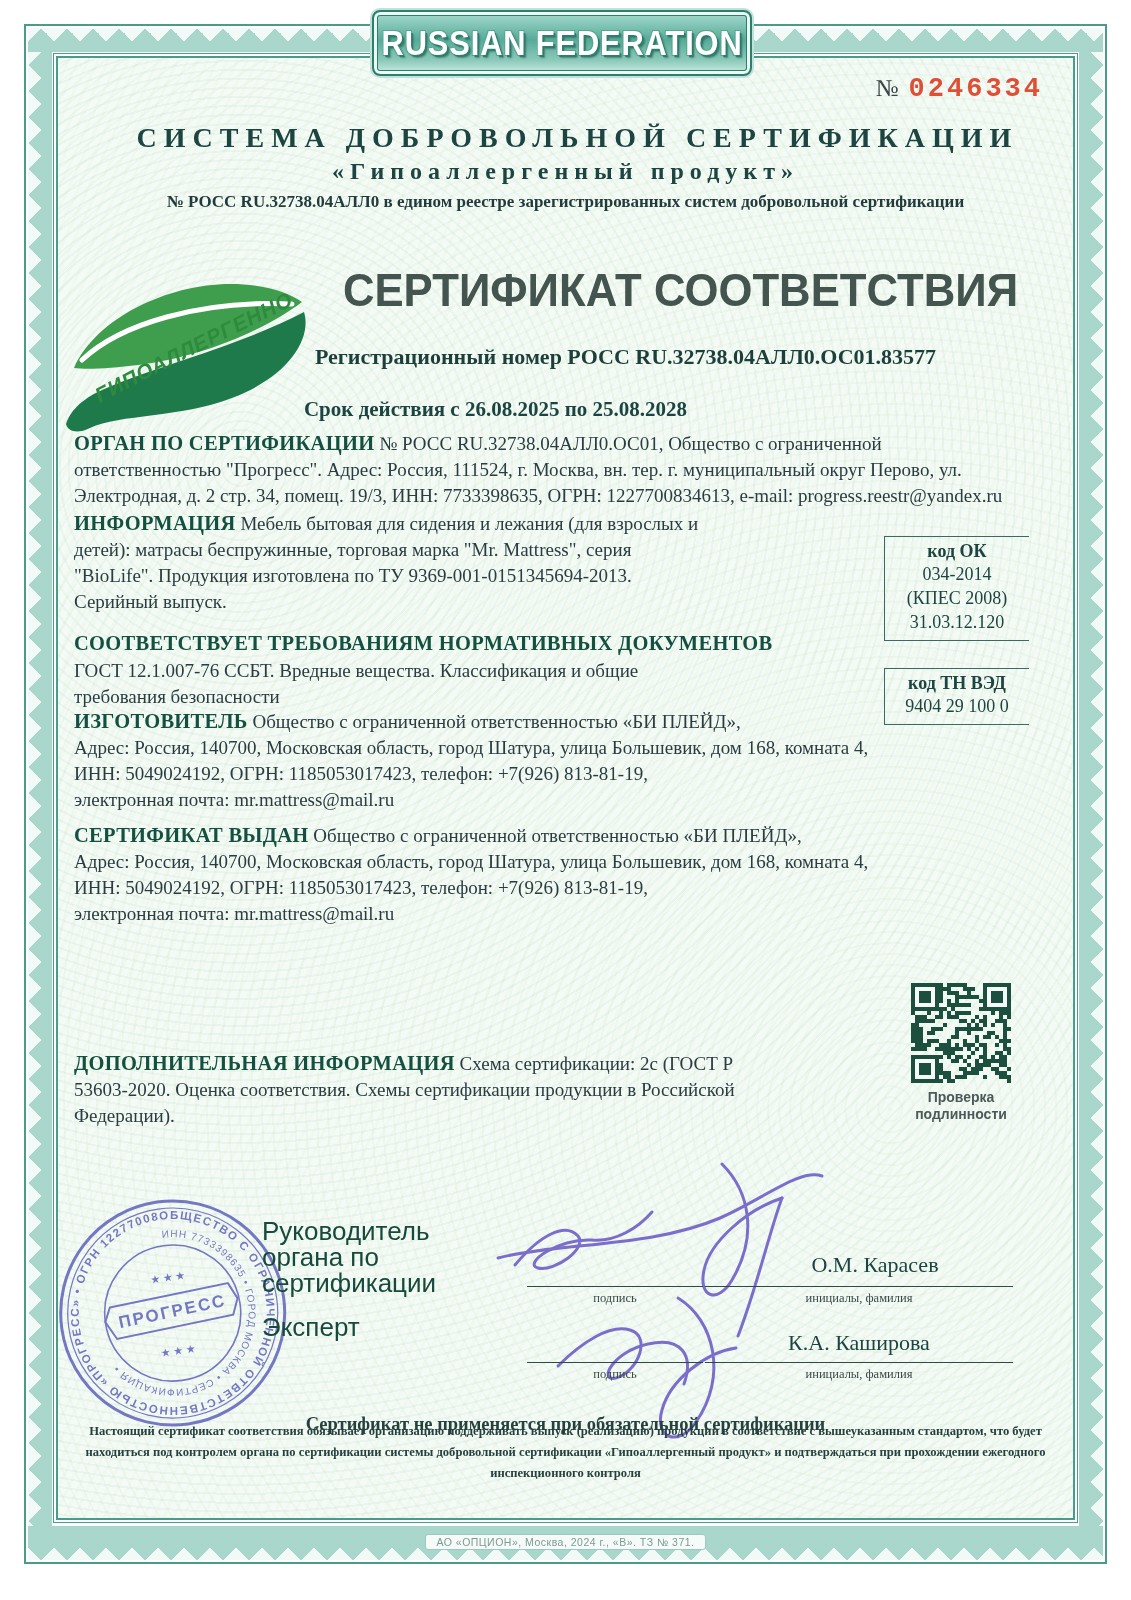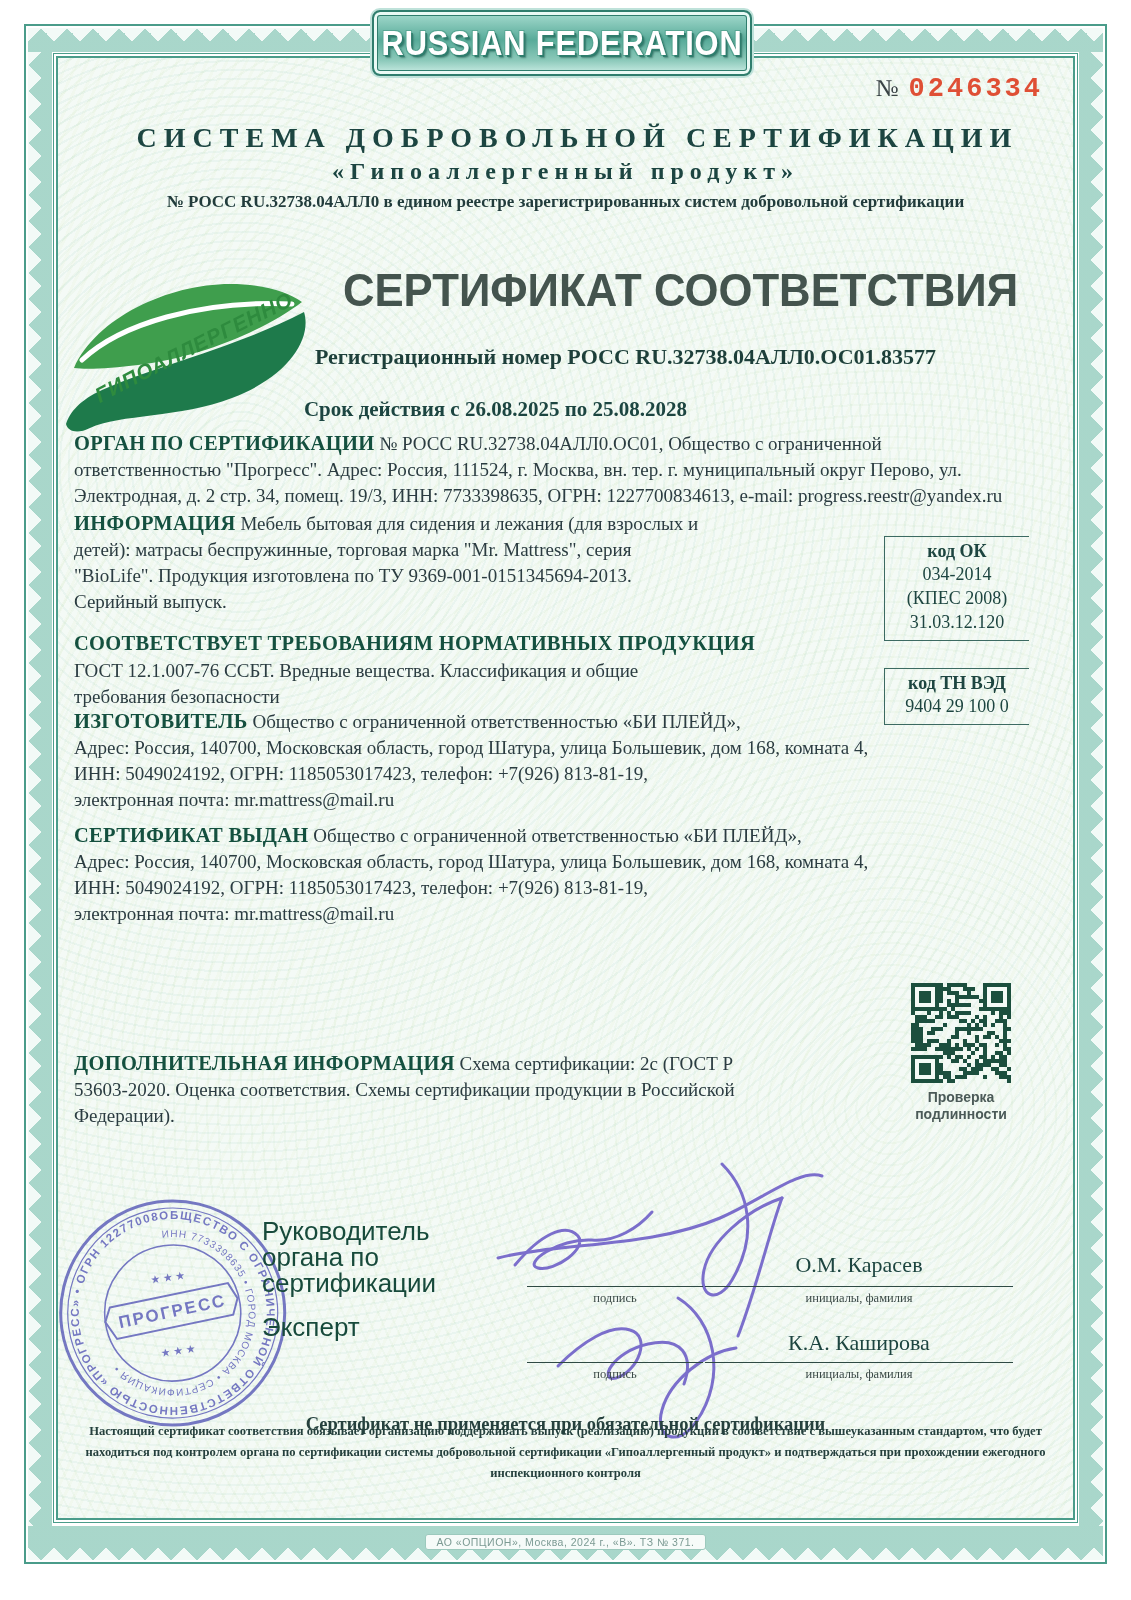--- a/index.html
+++ b/index.html
@@ -143,21 +143,21 @@
     </p>
 
     <div class="abs codebox" style="top:536px;">
       <span class="cb-label">код  ОК</span>
       <span class="cb-line">034-2014</span>
       <span class="cb-line">(КПЕС 2008)</span>
       <span class="cb-line">31.03.12.120</span>
     </div>
 
     <p class="abs sec narrow" style="top:630px;margin:0;">
-      <b class="h h-own">СООТВЕТСТВУЕТ ТРЕБОВАНИЯМ НОРМАТИВНЫХ ПРОДУКЦИЯ</b>
+      <b class="h h-own">СООТВЕТСТВУЕТ ТРЕБОВАНИЯМ НОРМАТИВНЫХ ДОКУМЕНТОВ</b>
       <span class="ln">ГОСТ 12.1.007-76 ССБТ. Вредные вещества. Классификация и общие</span>
       <span class="ln">требования безопасности</span>
     </p>
 
     <div class="abs codebox" style="top:648px;margin-top:20px;">
       <span class="cb-label">код ТН ВЭД</span>
       <span class="cb-line">9404 29 100 0</span>
     </div>
 
     <p class="abs sec" style="top:708px;margin:0;">
@@ -459,21 +459,21 @@
         <path d="M312,58 C300,90 286,150 268,196"></path>
       </g>
       <g fill="none" stroke="#6f60c8" stroke-width="3" stroke-linecap="round" opacity=".9">
         <path d="M88,226 C112,202 140,184 160,190 C182,196 168,232 146,238 C128,242 142,212 178,204 C212,196 224,216 214,244"></path>
         <path d="M208,158 C244,180 258,236 226,282 C208,308 184,298 192,270 C200,240 236,212 266,208"></path>
       </g>
     </svg>
 
     <div class="abs sigline" style="left:527px;top:1248px;width:176px;height:38px;"></div>
     <div class="abs sigcap" style="left:537px;top:1291px;width:156px;">подпись</div>
-    <div class="abs signame" style="left:705px;top:1252px;width:308px;">О.М. Карасев</div>
+    <div class="abs signame" style="left:705px;top:1252px;width:308px;padding-left:16px;">О.М. Карасев</div>
     <div class="abs sigline" style="left:705px;top:1248px;width:308px;height:38px;"></div>
     <div class="abs sigcap" style="left:705px;top:1291px;width:308px;">инициалы, фамилия</div>
 
     <div class="abs sigline" style="left:527px;top:1326px;width:176px;height:36px;"></div>
     <div class="abs sigcap" style="left:537px;top:1367px;width:156px;">подпись</div>
     <div class="abs signame" style="left:705px;top:1330px;width:308px;">К.А. Каширова</div>
     <div class="abs sigline" style="left:705px;top:1326px;width:308px;height:36px;"></div>
     <div class="abs sigcap" style="left:705px;top:1367px;width:308px;">инициалы, фамилия</div>
 
     <div class="abs note">Сертификат не применяется при обязательной сертификации</div>

